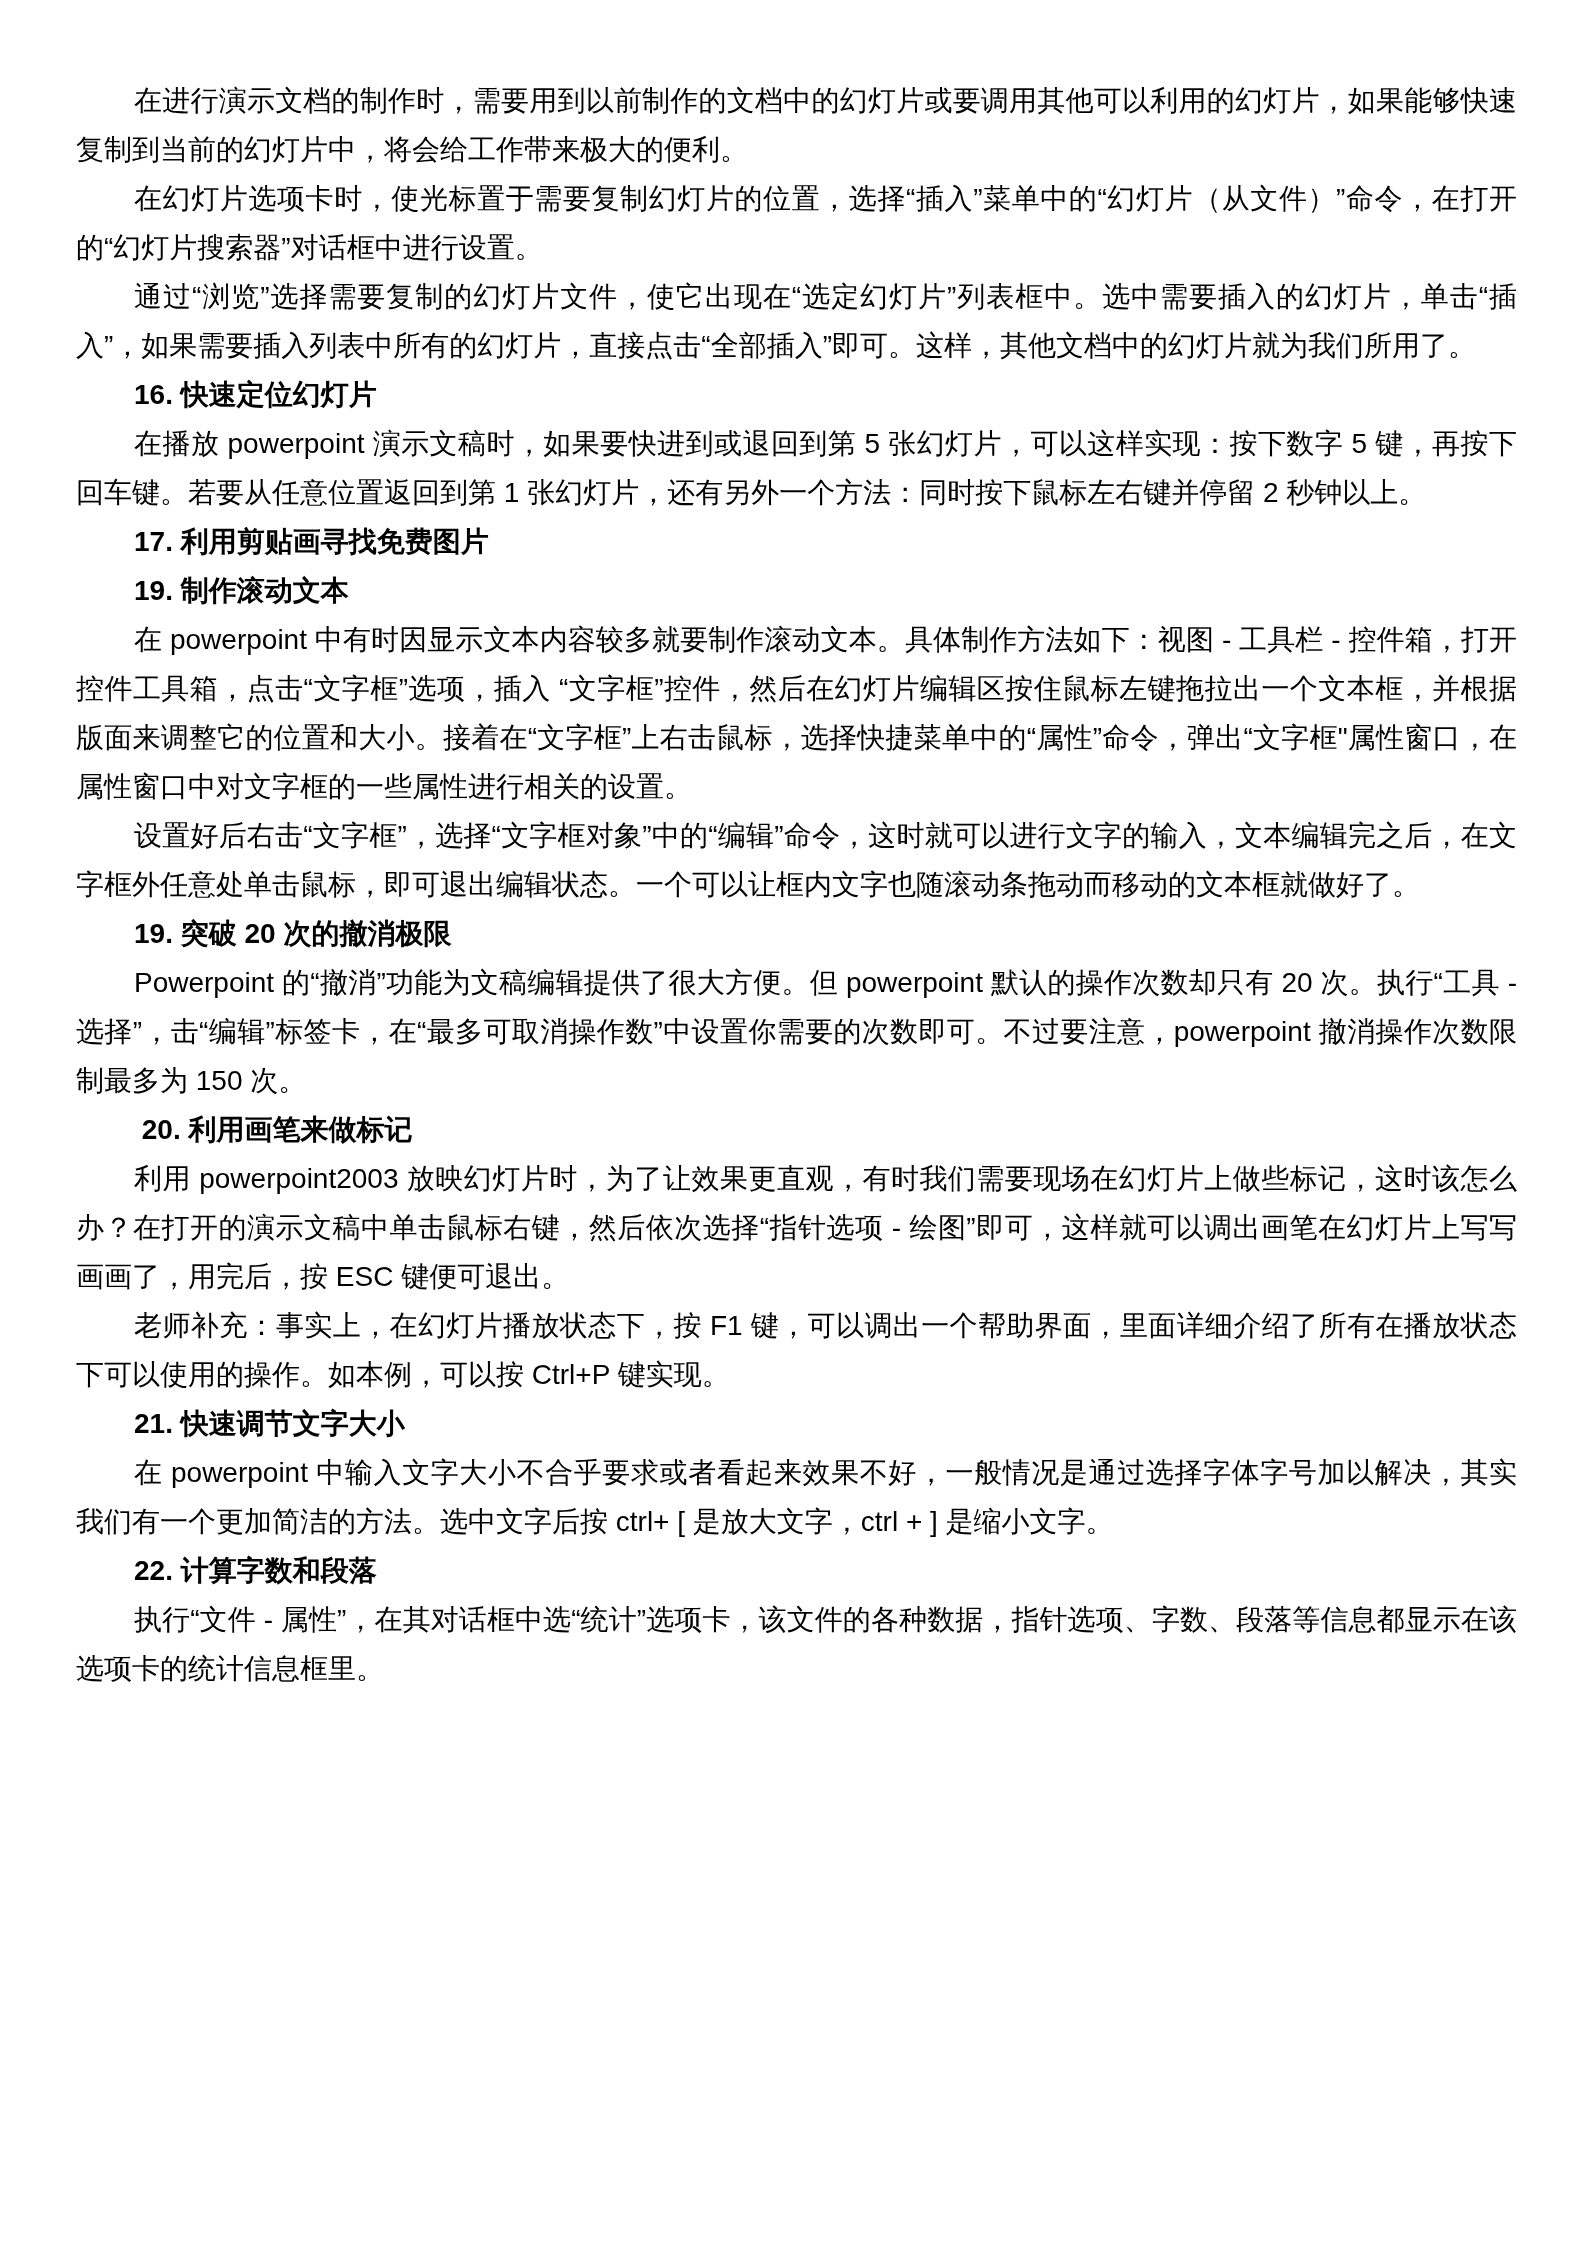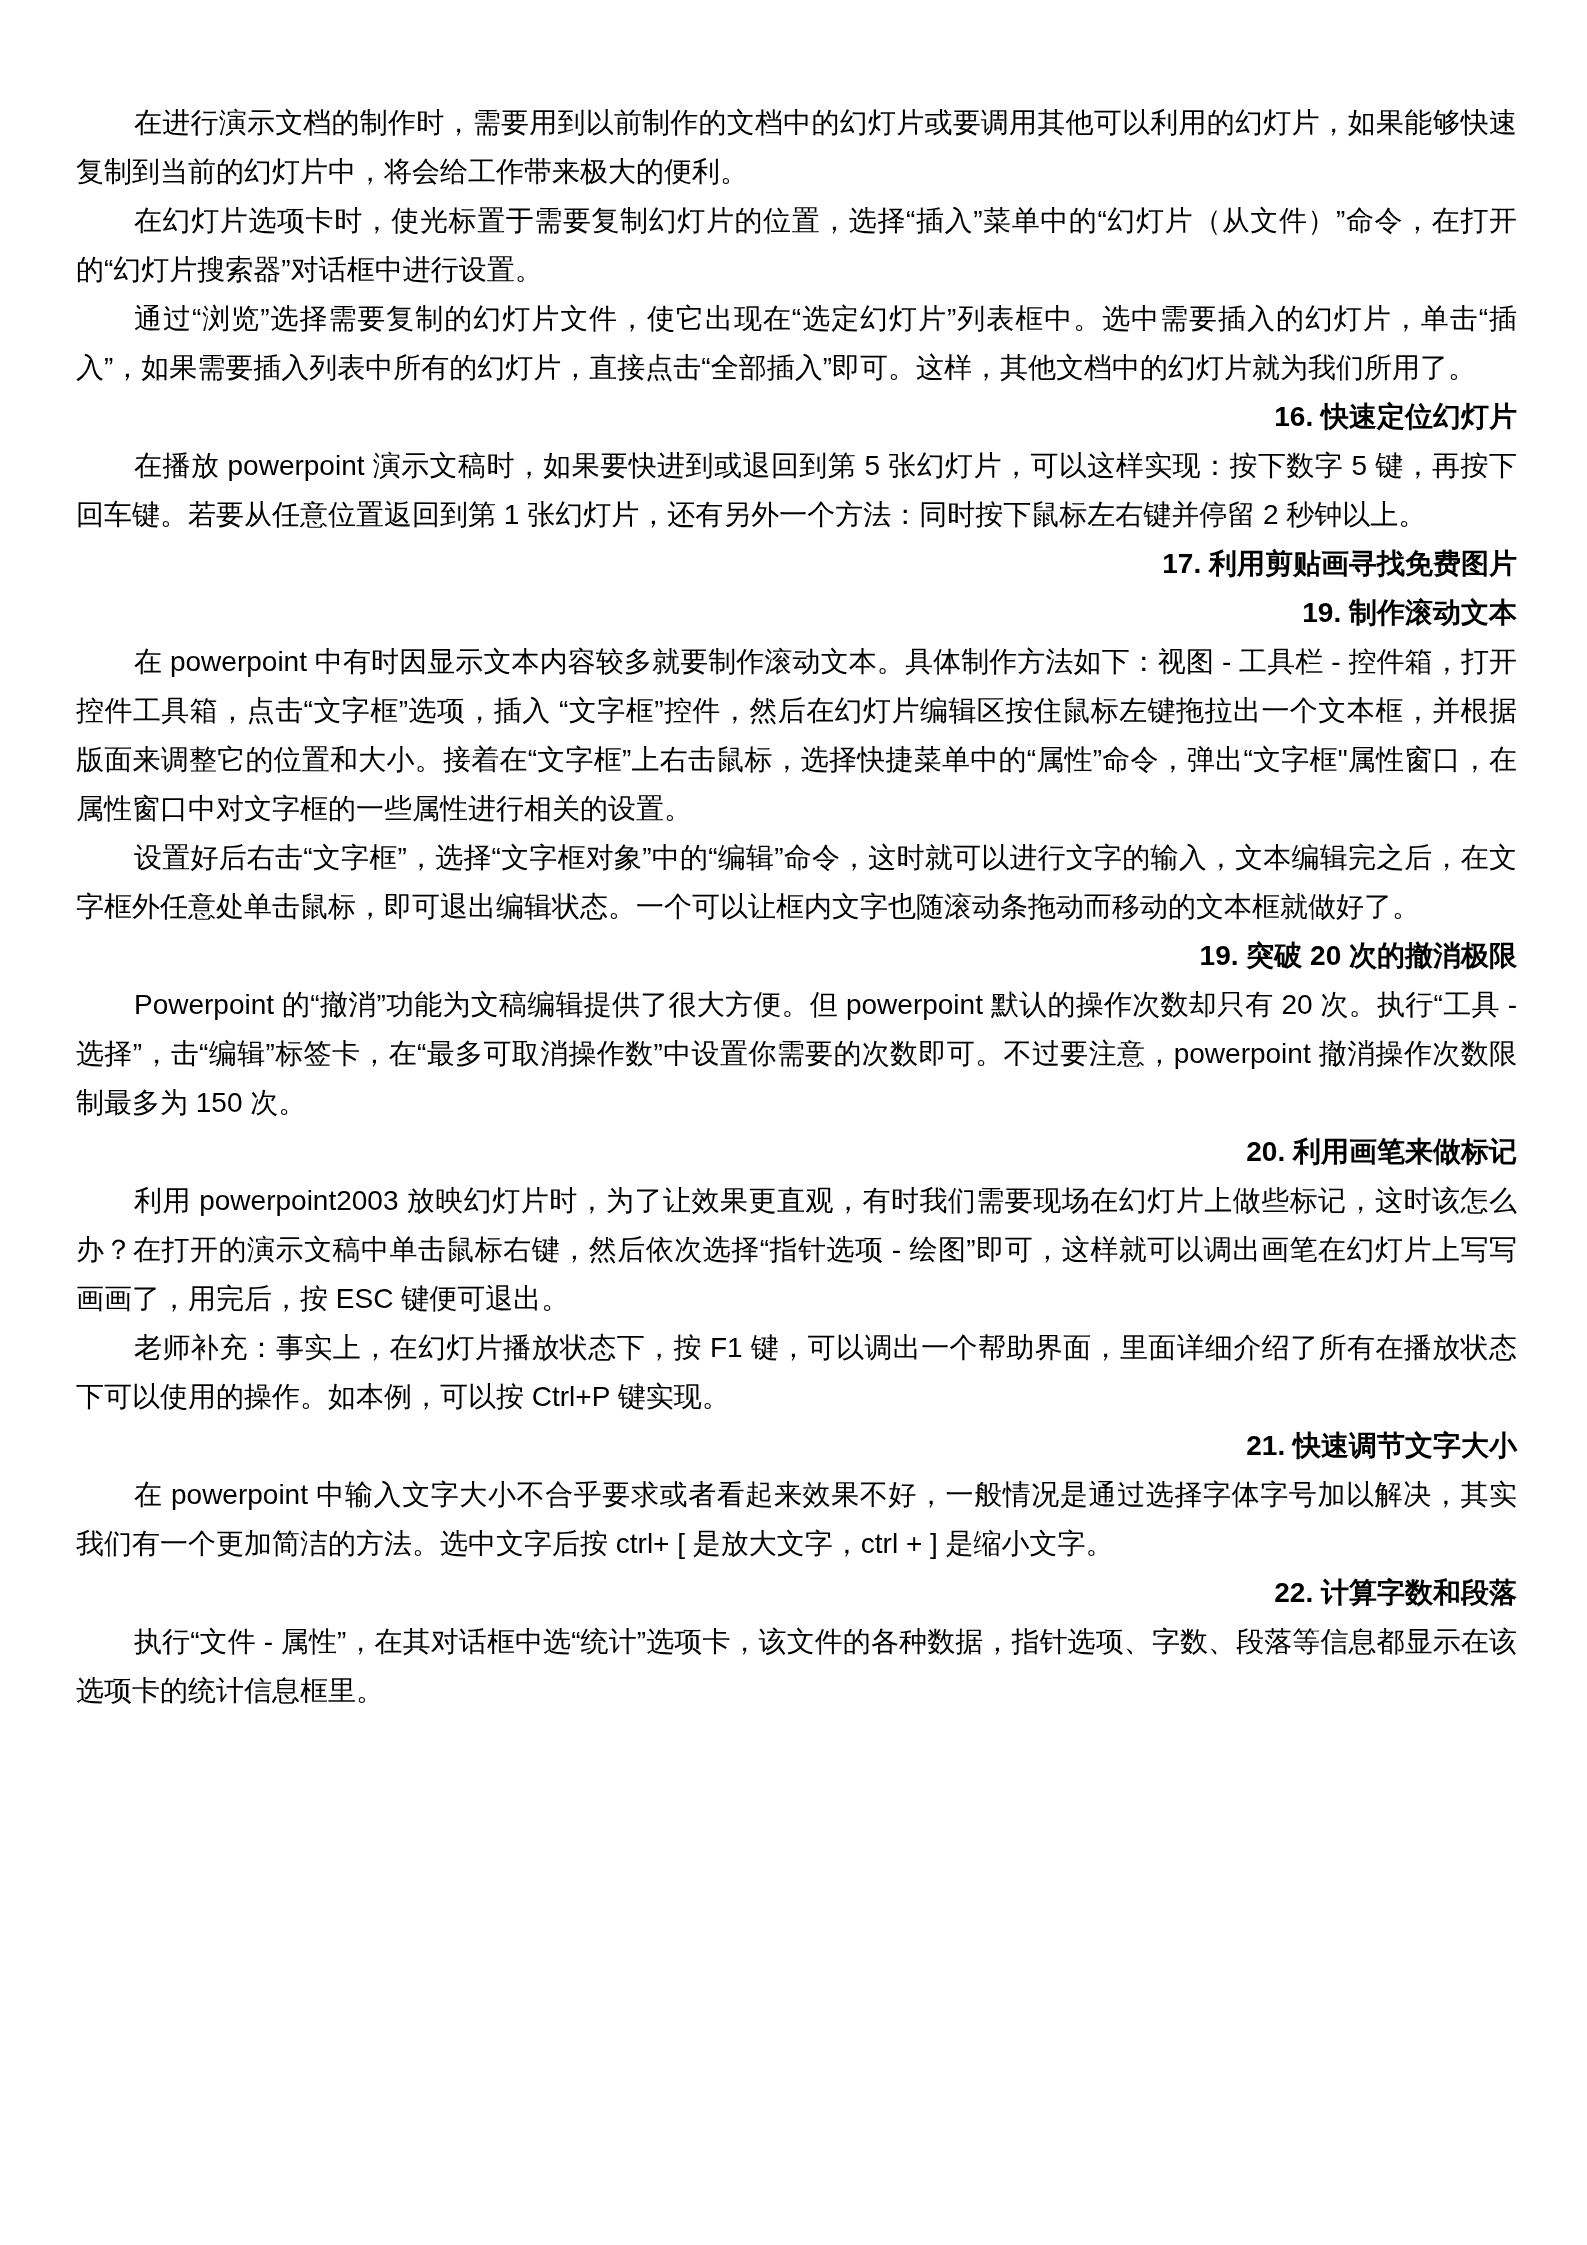--- a/index.html
+++ b/index.html
@@ -12,38 +12,38 @@
     height: 2245px;
     font-family: "Liberation Sans", "DejaVu Sans", sans-serif;
     overflow: hidden;
   }
   .page {
     box-sizing: border-box;
     width: 1587px;
     height: 2245px;
     background: #ffffff;
     color: #000000;
-    padding: 98px 70px 0 76px;
+    padding: 76px 70px 0 76px;
   }
   .doc-block {
     margin: 0;
     font-size: 28px;
     line-height: 49px;
     text-align: justify;
     color: #000000;
     white-space: pre-wrap;
   }
   .doc-block.body {
     text-indent: 58px;
     font-weight: 400;
   }
   .doc-block.heading {
     text-indent: 58px;
     font-weight: 700;
-    text-align: right;
+    text-align: left;
   }
   .doc-block.bold-body {
     text-indent: 58px;
     font-weight: 400;
   }
 </style>
 </head>
 <body>
 
 <div class="page">

